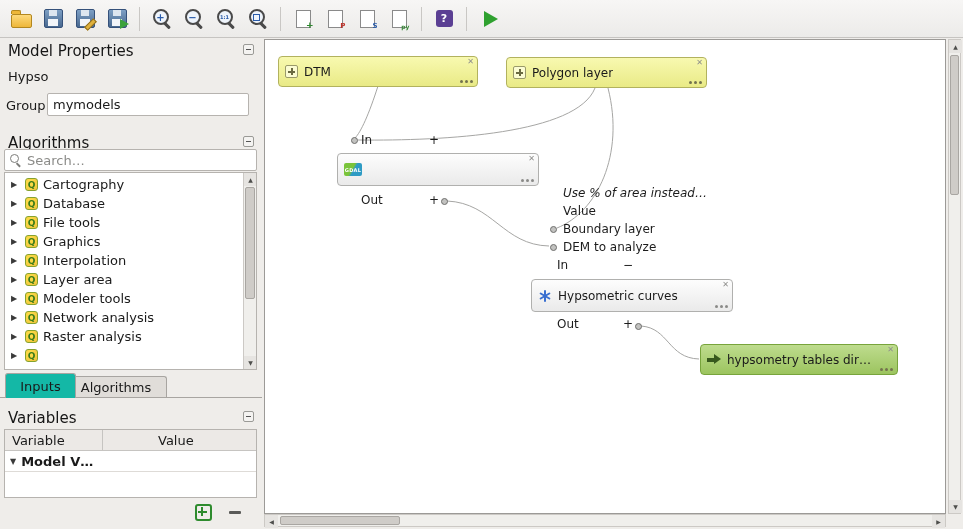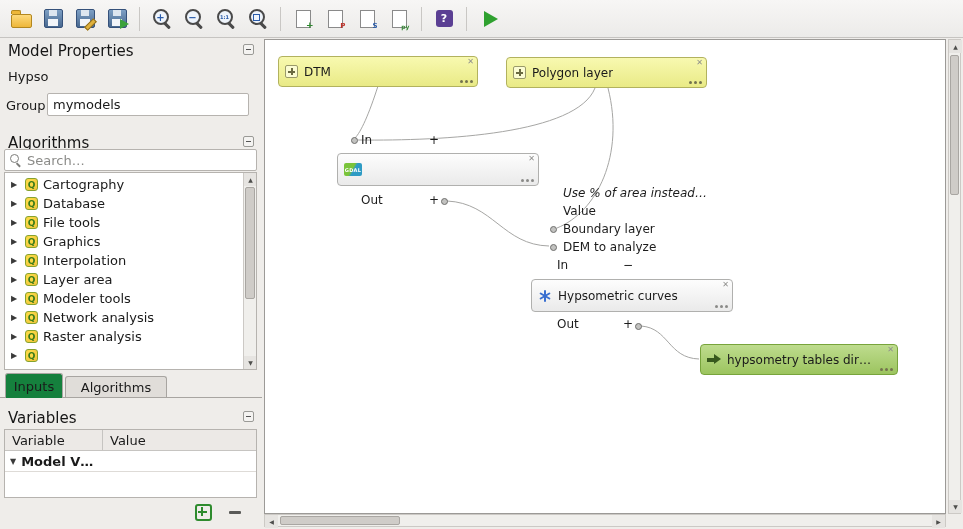--- a/index.html
+++ b/index.html
@@ -59,21 +59,21 @@
   .vsb{position:absolute;right:0;top:0;width:13px;height:100%;background:#f0efec;border-left:1px solid #ccc9c5;box-sizing:border-box;}
   .sb-arr{position:absolute;width:13px;height:13px;display:flex;align-items:center;justify-content:center;
           font-size:6px;color:#4e4e4c;background:#e6e4e1;}
   .sb-thumb{position:absolute;background:#cfccc8;border:1px solid #a9a6a2;border-radius:2px;box-sizing:border-box;}
 
   .tab{position:absolute;box-sizing:border-box;border:1px solid #a8a5a1;border-bottom:none;border-radius:3px 3px 0 0;
        display:flex;align-items:center;justify-content:center;font-size:13px;}
   .tabline{position:absolute;left:0;top:359px;width:262px;height:1px;background:#a8a5a1;}
 
   #varTable{position:absolute;left:4px;top:391px;width:253px;height:69px;background:#fff;border:1px solid #b6b3af;box-sizing:border-box;}
-  .vt-head{display:flex;height:20px;background:#ece9e6;border-bottom:1px solid #c6c4c1;}
+  .vt-head{display:flex;height:20px;background:#ece9e6;border-bottom:1px solid #c6c4c1;gap:48px;}
   .vt-c1{width:98px;padding-left:7px;border-right:1px solid #c6c4c1;display:flex;align-items:center;box-sizing:border-box;}
   .vt-c2{flex:1;padding-left:7px;display:flex;align-items:center;}
   .vt-row{display:flex;align-items:center;height:20px;border-bottom:1px solid #dedbd7;font-weight:bold;gap:5px;padding-left:5px;}
   .vt-row .tri{font-size:8px;width:auto;}
 
   .panel-btn{position:absolute;width:26px;height:21px;display:flex;align-items:center;justify-content:center;border-radius:2px;}
   .ic-addbox{width:13px;height:13px;border:2px solid #2e8b2e;border-radius:3px;position:relative;}
   .ic-addbox:before{content:"";position:absolute;left:4.5px;top:1px;width:2px;height:9px;background:#2e8b2e;}
   .ic-addbox:after{content:"";position:absolute;left:1px;top:4.5px;width:9px;height:2px;background:#2e8b2e;}
   .ic-minus{width:12px;height:3px;background:#5a5a58;border-radius:1px;}
@@ -265,21 +265,21 @@
           </div>
       </div>
       <div class="vsb">
         <span class="sb-arr" style="top:0;left:0;">▲</span>
         <span class="sb-thumb" style="left:1px;top:14px;width:10px;height:112px;"></span>
         <span class="sb-arr" style="bottom:0;left:0;">▼</span>
       </div>
     </div>
 
     <div class="tabline"></div>
-    <div class="tab" style="left:5px;top:335px;width:58px;height:25px;background:#15803d;z-index:2;">Inputs</div>
+    <div class="tab" style="left:5px;top:335px;width:71px;height:25px;background:#14b8a6;z-index:2;">Inputs</div>
     <div class="tab" style="left:65px;top:338px;width:102px;height:21px;background:#e0ddd9;">Algorithms</div>
 
     <span class="sec-title" style="left:8px;top:371px;">Variables</span>
     <span class="collapse-btn" style="left:243px;top:373px;"></span>
 
     <div id="varTable">
       <div class="vt-head">
         <div class="vt-c1">Variable</div>
         <div class="vt-c2">Value</div>
       </div>

